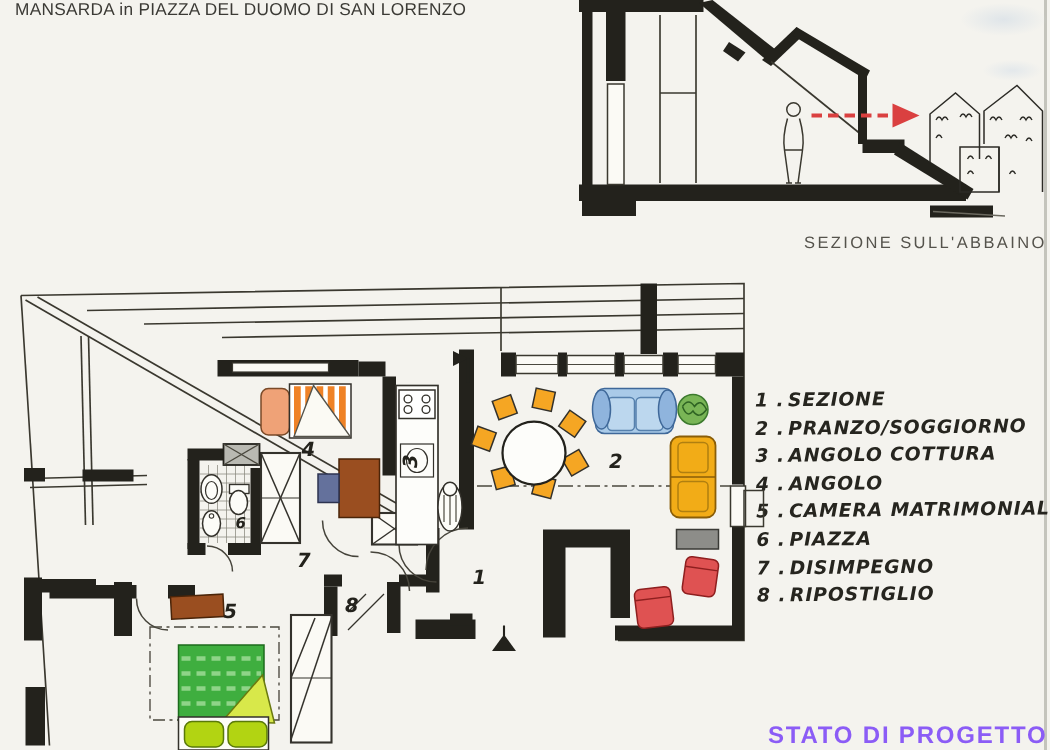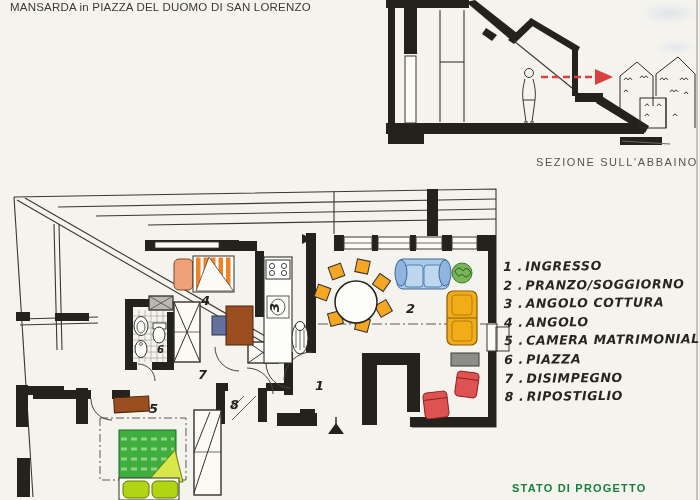--- a/index.html
+++ b/index.html
@@ -16,21 +16,21 @@
   .title{
     position:absolute;left:10px;top:1px;width:360px;
     font-size:11.5px;font-weight:normal;letter-spacing:.2px;color:#3b3a35;
   }
   .caption{
     position:absolute;left:493px;top:156px;
     font-size:11px;letter-spacing:1.6px;color:#55534c;margin-left:43px;
   }
   .status{
     position:absolute;left:512px;top:482px;
-    font-size:11px;font-weight:bold;letter-spacing:1.2px;color:#15803d;
+    font-size:16px;font-weight:bold;letter-spacing:1.2px;color:#8b5cf6;
   }
   .legend{
     position:absolute;left:504px;top:258px;width:195px;
     font-family:"DejaVu Sans", sans-serif;font-style:italic;font-weight:bold;
     color:#26251f;transform:rotate(-.6deg);
   }
   .legend-row{display:flex;align-items:baseline;height:18.6px;font-size:12.5px;letter-spacing:.6px;white-space:nowrap;}
   .legend-num{width:22px;flex:0 0 22px;}
   .room-num{
     position:absolute;font-family:"DejaVu Sans", sans-serif;font-style:italic;font-weight:bold;
@@ -51,21 +51,21 @@
 <div class="smudge"></div>
 <div class="smudge2"></div>
 
 <div class="title">MANSARDA in PIAZZA DEL DUOMO DI SAN LORENZO</div>
 <div class="caption">SEZIONE SULL'ABBAINO</div>
 <div class="status">STATO DI PROGETTO</div>
 
 <div class="legend">
   <div class="legend-row">
       <span class="legend-num">1 .</span>
-      <span>INGRESSO</span>
+      <span>SEZIONE</span>
     </div>
   <div class="legend-row">
       <span class="legend-num">2 .</span>
       <span>PRANZO/SOGGIORNO</span>
     </div>
   <div class="legend-row">
       <span class="legend-num">3 .</span>
       <span>ANGOLO COTTURA</span>
     </div>
   <div class="legend-row">

